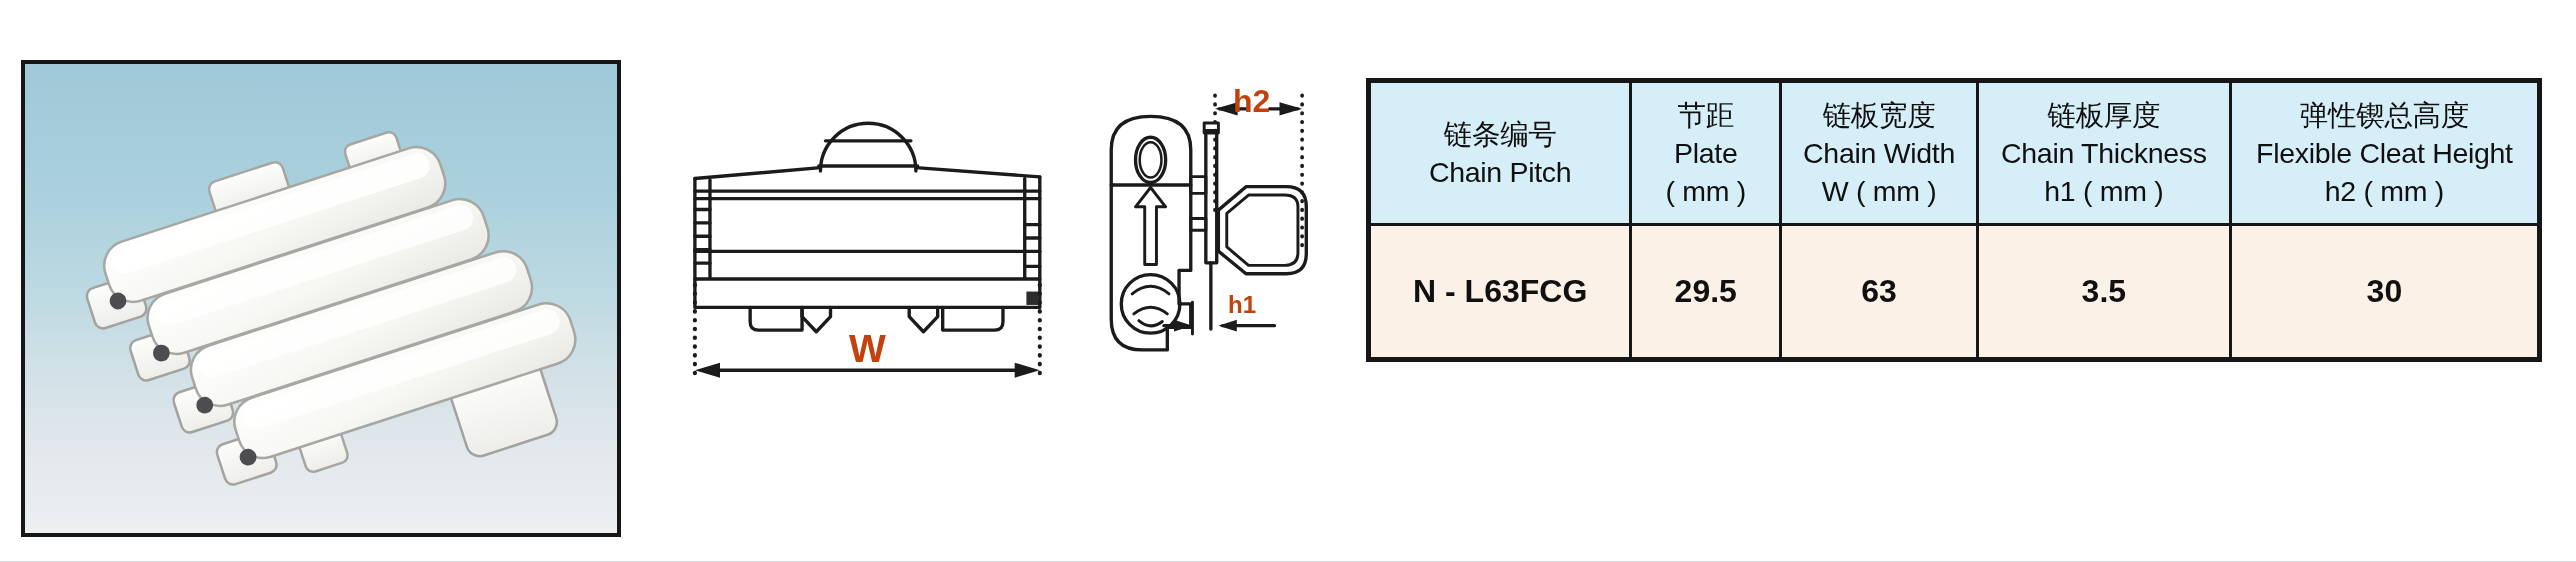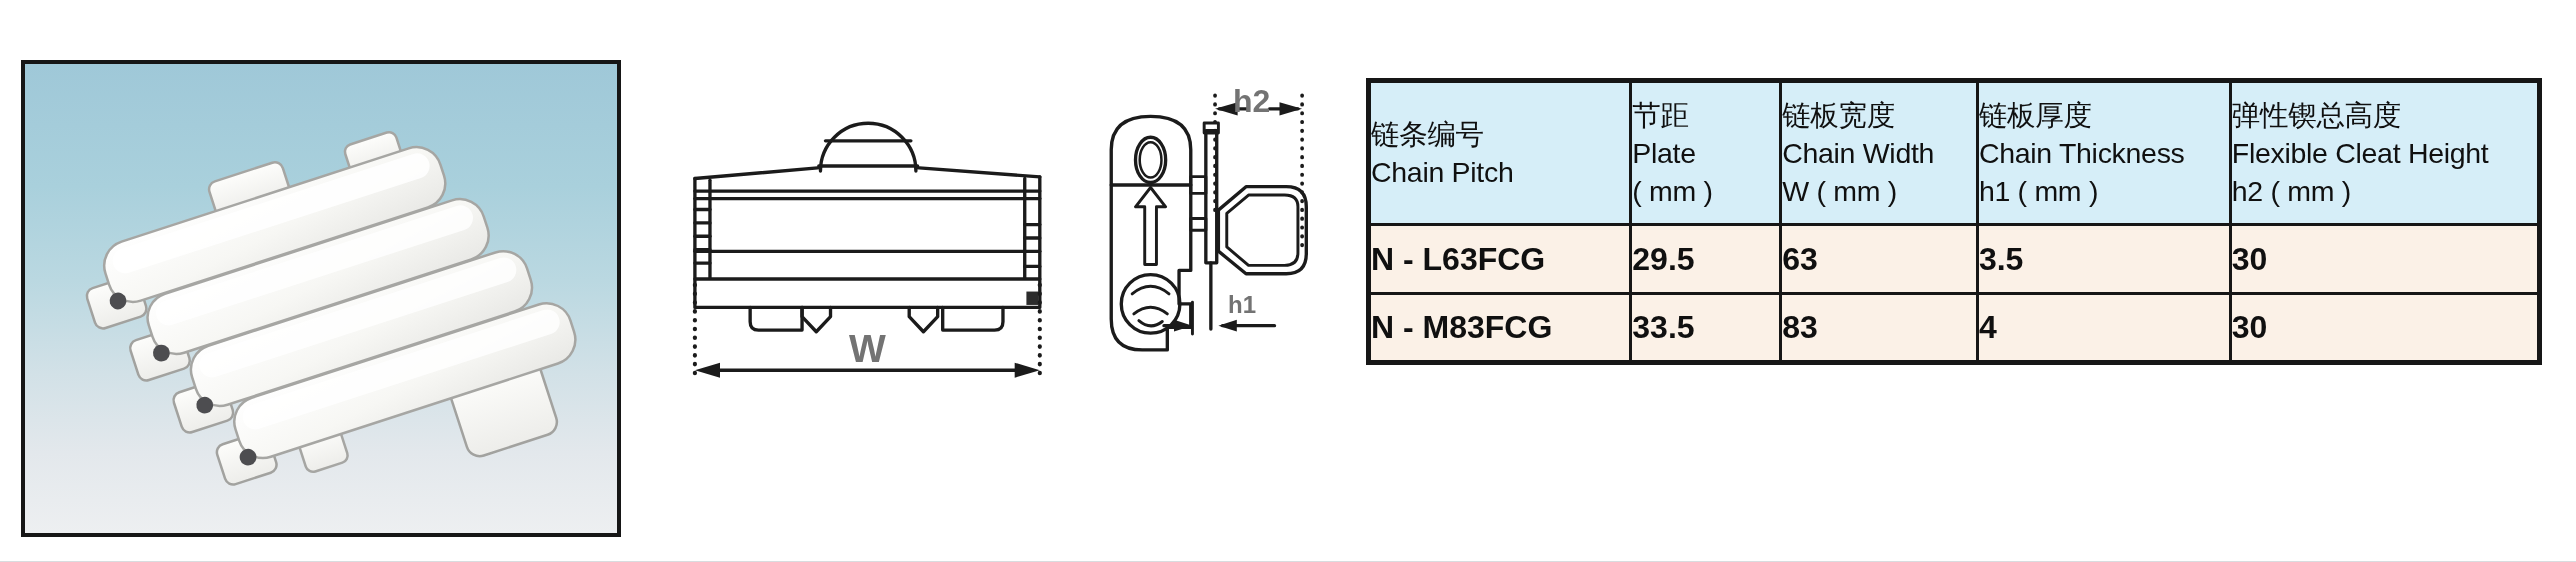--- a/index.html
+++ b/index.html
@@ -16,29 +16,29 @@
                                 #d2e1e7 66%, #e3e8ec 83%, #edeff1 100%);
     overflow:hidden;
   }
   .photo-frame svg { position:absolute; left:0; top:0; }
 
   
   .drawing { position:absolute; }
   .drawing-front { left:661px; top:99px; width:406px; height:293px; }
   .drawing-side  { left:1097px; top:49px; width:288px; height:339px; }
   .drawing svg { position:absolute; left:0; top:0; }
-  .dim-label { position:absolute; color:#737373; font-weight:700; white-space:nowrap; }
+  .dim-label { position:absolute; color:#c2410c; font-weight:700; white-space:nowrap; }
   .label-w  { left:188px; top:228px; font-size:39px; }
   .label-h2 { left:136px; top:34px;  font-size:32px; }
   .label-h1 { left:131px; top:242px; font-size:24px; }
 
   
   .spec-table {
     position:absolute; left:1366px; top:78px; width:1176px; height:284px;
-    border-collapse:collapse; table-layout:fixed; text-align:left; color:#101010;
+    border-collapse:collapse; table-layout:fixed; text-align:center; color:#101010;
     border:5px solid #161616;
   }
   .spec-table th, .spec-table td { border:3.4px solid #161616; padding:0; vertical-align:middle; }
   .spec-table th { background:#d6eef8; font-weight:400; }
   .spec-table td { background:#fbf1e7; font-size:32px; font-weight:700; }
   .spec-table thead tr { height:144px; }
   .spec-table tbody tr { height:69px; }
   .th-line { font-size:28.5px; line-height:38px; font-weight:400; letter-spacing:-0.3px; }
 
   
@@ -215,25 +215,18 @@
       </tr>
     </thead>
     <tbody>
       <tr>
         <td>N - L63FCG</td>
         <td>29.5</td>
         <td>63</td>
         <td>3.5</td>
         <td>30</td>
       </tr>
-      <tr>
-        <td>N - M83FCG</td>
-        <td>33.5</td>
-        <td>83</td>
-        <td>4</td>
-        <td>30</td>
-      </tr>
     </tbody>
   </table>
 
   <div class="bottom-rule"></div>
 </div>
 
 
 </body></html>

